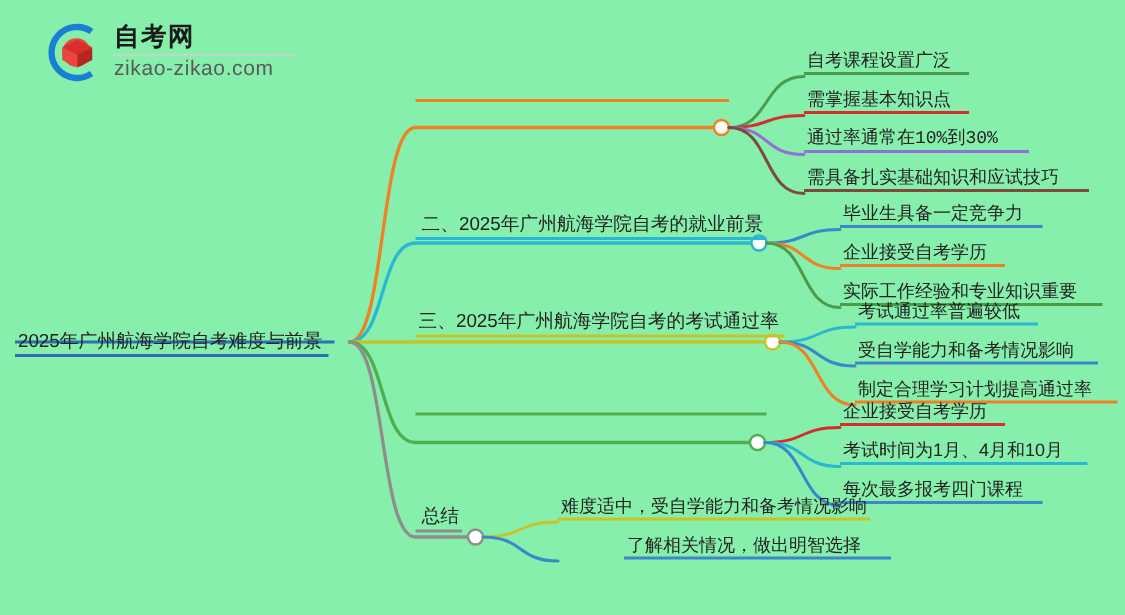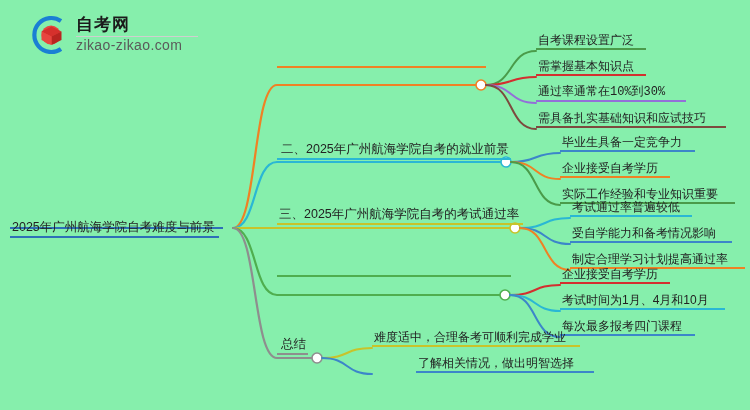--- a/index.html
+++ b/index.html
@@ -229,21 +229,21 @@
       </div>
       <div class="node level2" style="left: 560px; top: 320px; width: 135px;">
         <span class="node-label">每次最多报考四门课程</span>
         <span class="rule" style="background: rgb(60, 134, 201);"></span>
       </div>
       <div class="node level1" style="left: 277px; top: 338px; width: 31px; text-align: right;">
         <span class="node-label">总结</span>
         <span class="rule" style="background: rgb(142, 142, 142);"></span>
       </div>
       <div class="node level2" style="left: 372px; top: 331px; width: 208px;">
-        <span class="node-label">难度适中，合理备考可顺利完成学业</span>
+        <span class="node-label">难度适中，受自学能力和备考情况影响</span>
         <span class="rule" style="background: rgb(200, 195, 42);"></span>
       </div>
       <div class="node level2" style="left: 372px; top: 357px; width: 178px; margin-left: 44px;">
         <span class="node-label">了解相关情况，做出明智选择</span>
         <span class="rule" style="background: rgb(60, 134, 201);"></span>
       </div>
     </div>
 </div>
 
 </body></html>

